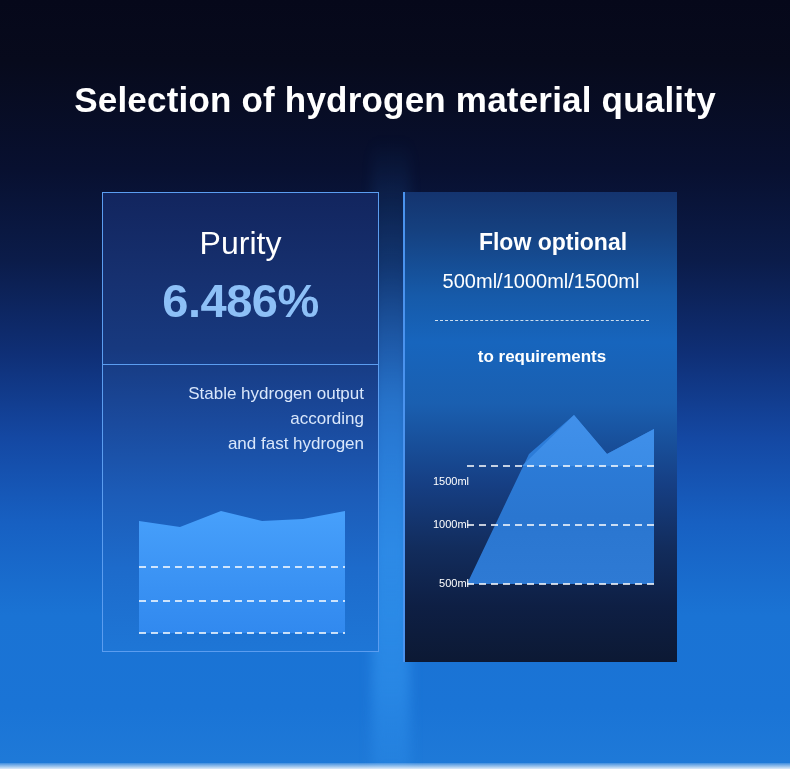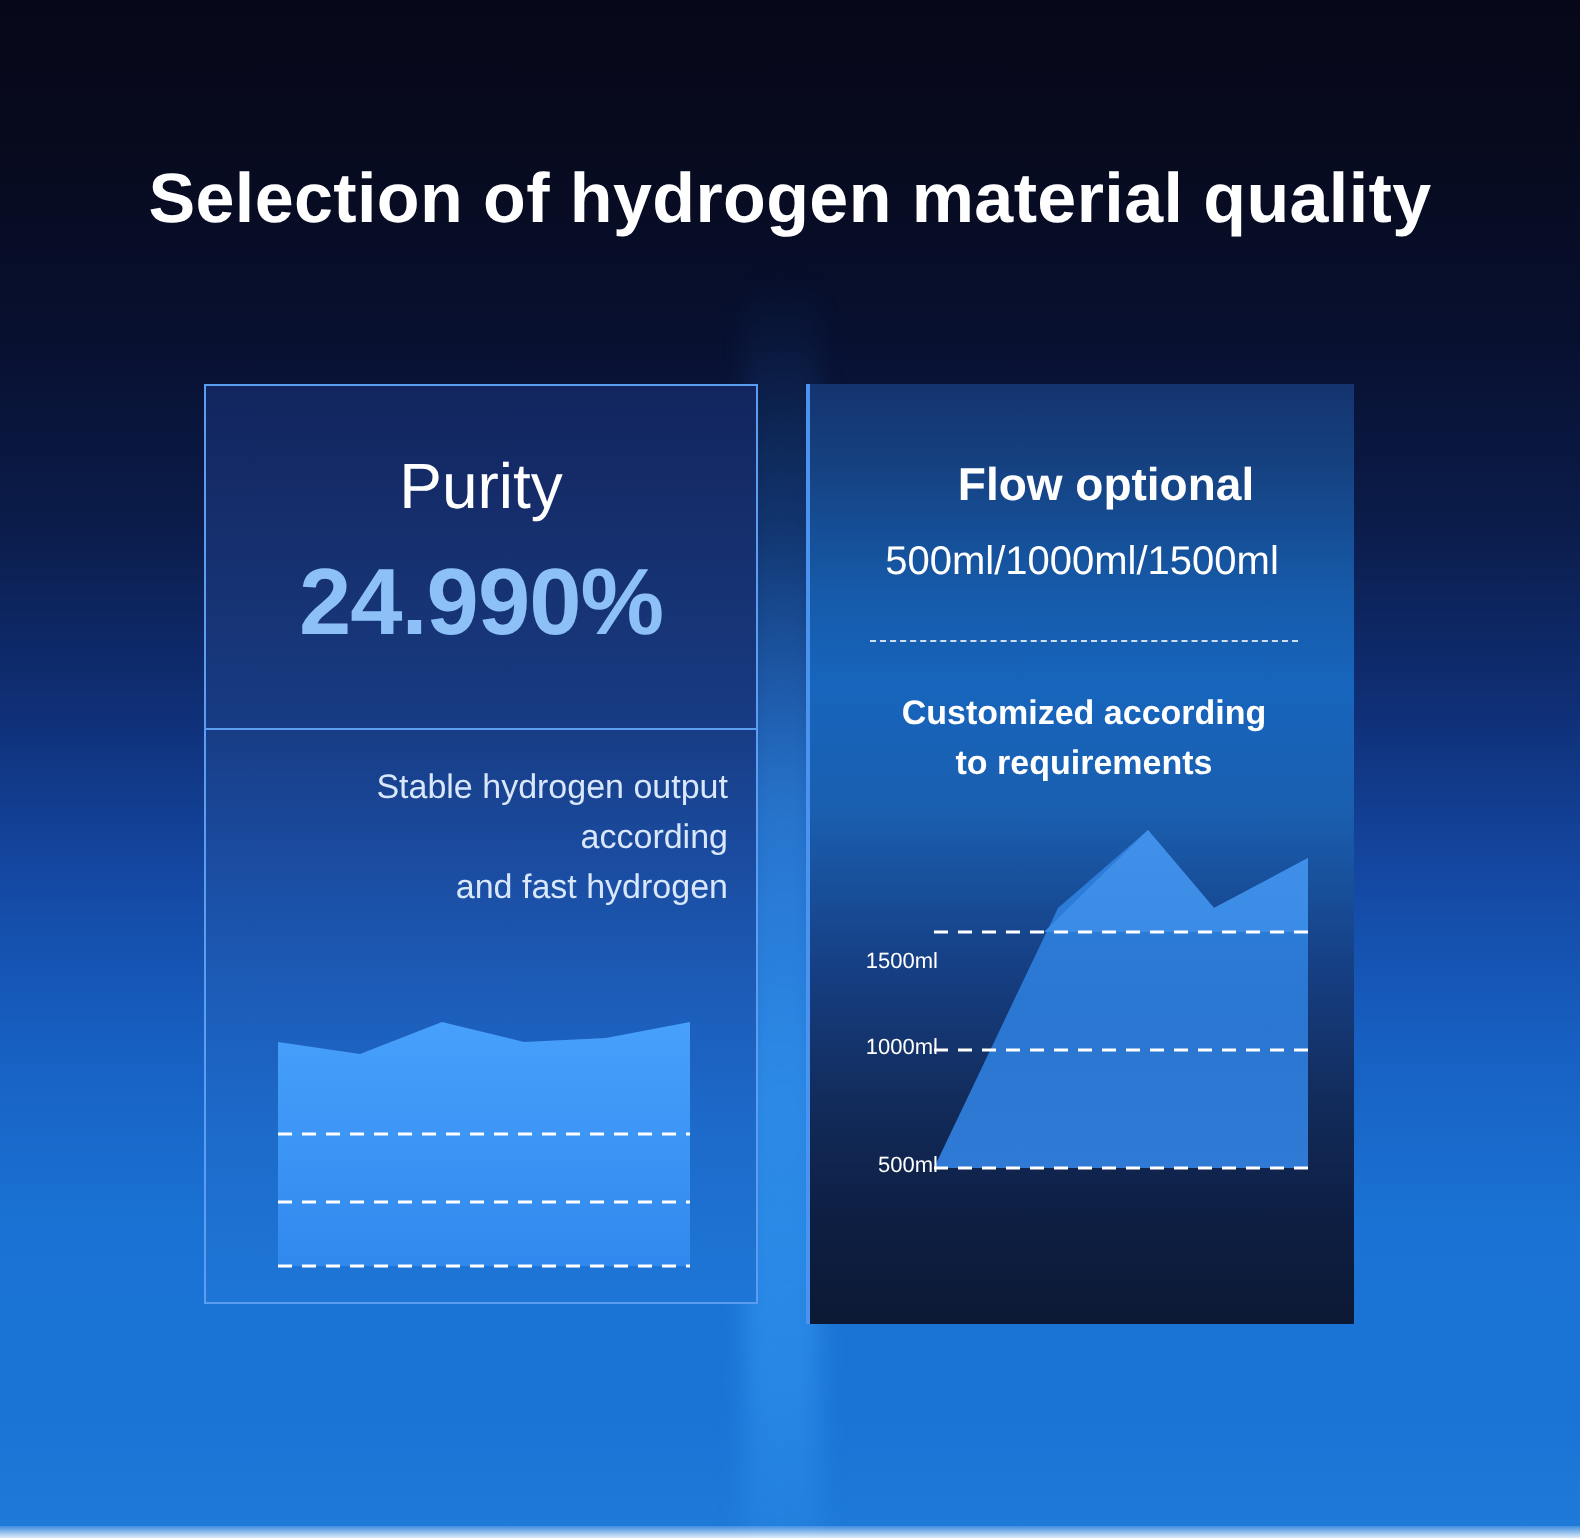--- a/index.html
+++ b/index.html
@@ -215,21 +215,21 @@
 <div id="stage">
 
   <div id="bg-glow-column"></div>
 
   <div id="page-title">Selection of hydrogen material quality</div>
 
   <div class="card" id="card-purity">
 
     <div id="purity-head">
       <div id="purity-label">Purity</div>
-      <div id="purity-value">24.990%</div>
+      <div id="purity-value">6.486%</div>
     </div>
 
     <div id="purity-desc">
       <div>Stable hydrogen output</div>
       <div>according</div>
       <div>and fast hydrogen</div>
     </div>
 
     <div id="purity-chart">
       <svg width="206" height="138" viewBox="0 0 206 138" preserveAspectRatio="none">
@@ -251,21 +251,20 @@
 
   </div>
 
   <div class="card" id="card-flow">
 
     <div id="flow-title">Flow optional</div>
     <div id="flow-sizes">500ml/1000ml/1500ml</div>
     <div id="flow-divider"></div>
 
     <div id="flow-note">
-      <div>Customized according</div>
       <div>to requirements</div>
     </div>
 
     <div id="flow-chart">
       <svg width="250" height="200" viewBox="0 0 250 200">
         <defs>
           <linearGradient id="flowFillDark" x1="0" y1="0" x2="0" y2="1">
             <stop offset="0%" stop-color="#2d7fdd"></stop>
             <stop offset="60%" stop-color="#2a76d0"></stop>
             <stop offset="100%" stop-color="#2e7ad4"></stop>

